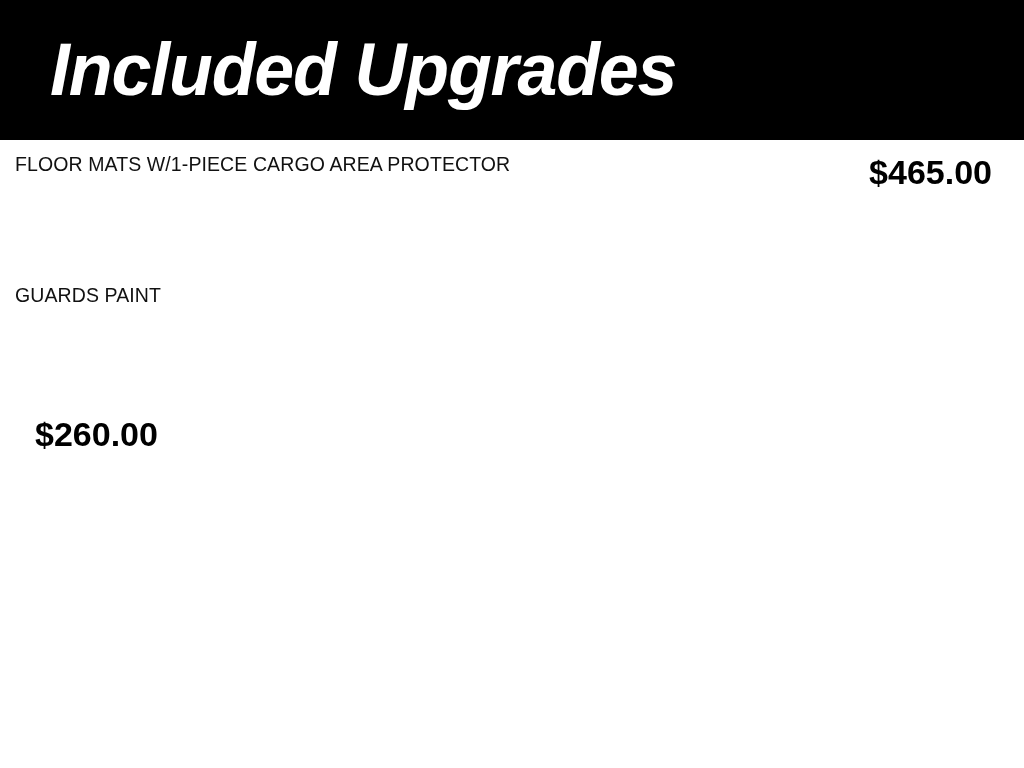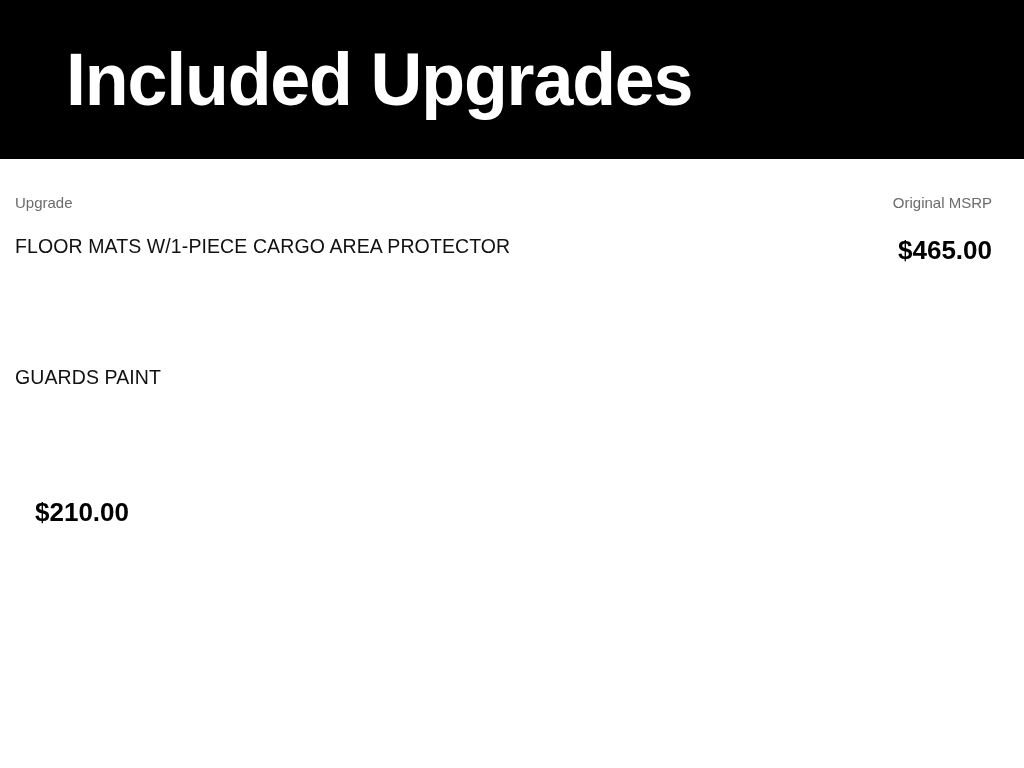--- a/index.html
+++ b/index.html
@@ -20,26 +20,27 @@
     height: 768px;
     position: relative;
     background: #ffffff;
     display: flex;
     flex-direction: column;
   }
 
   
   .header-band {
     background: #000000;
-    height: 159px;
+    height: 140px;
     box-sizing: border-box;
     display: flex;
     align-items: center;
-    padding-left: 66px;
+    padding-left: 50px;
     flex: 0 0 auto;
+    font-style: italic;
   }
   .header-title {
     color: #ffffff;
     font-family: "Liberation Sans", sans-serif;
     font-size: 74px;
     font-weight: bold;
     letter-spacing: -1.2px;
     line-height: 1;
     white-space: nowrap;
     transform: scaleX(0.97);
@@ -86,57 +87,53 @@
     font-size: 19.5px;
     font-weight: normal;
     letter-spacing: 0.1px;
     white-space: nowrap;
     flex: 1 1 auto;
     overflow: hidden;
     text-overflow: ellipsis;
   }
   .upgrade-price {
     color: #000000;
-    font-size: 26px;
+    font-size: 34px;
     font-weight: bold;
     white-space: nowrap;
     text-align: right;
     padding-left: 20px;
     flex: 0 0 auto;
   }
 </style>
 </head>
 <body>
 
 <div class="page">
 
   <div class="header-band">
     <div class="header-title">Included Upgrades</div>
   </div>
 
   <div class="table-area">
 
-    <div class="col-head-row">
-      <div class="col-head">Upgrade</div>
-      <div class="col-head right">Original MSRP</div>
-    </div>
 
     <div class="rows">
 
       <div class="upgrade-row">
         <div class="upgrade-name">FLOOR MATS W/1-PIECE CARGO AREA PROTECTOR</div>
         <div class="upgrade-price">$465.00</div>
       </div>
 
       <div class="upgrade-row">
         <div class="upgrade-name">GUARDS PAINT</div>
       </div>
 
       <div class="upgrade-row">
-        <div class="upgrade-price">$210.00</div>
+        <div class="upgrade-price">$260.00</div>
       </div>
 
 
     </div>
 
   </div>
 
 </div>
 
 </body></html>

